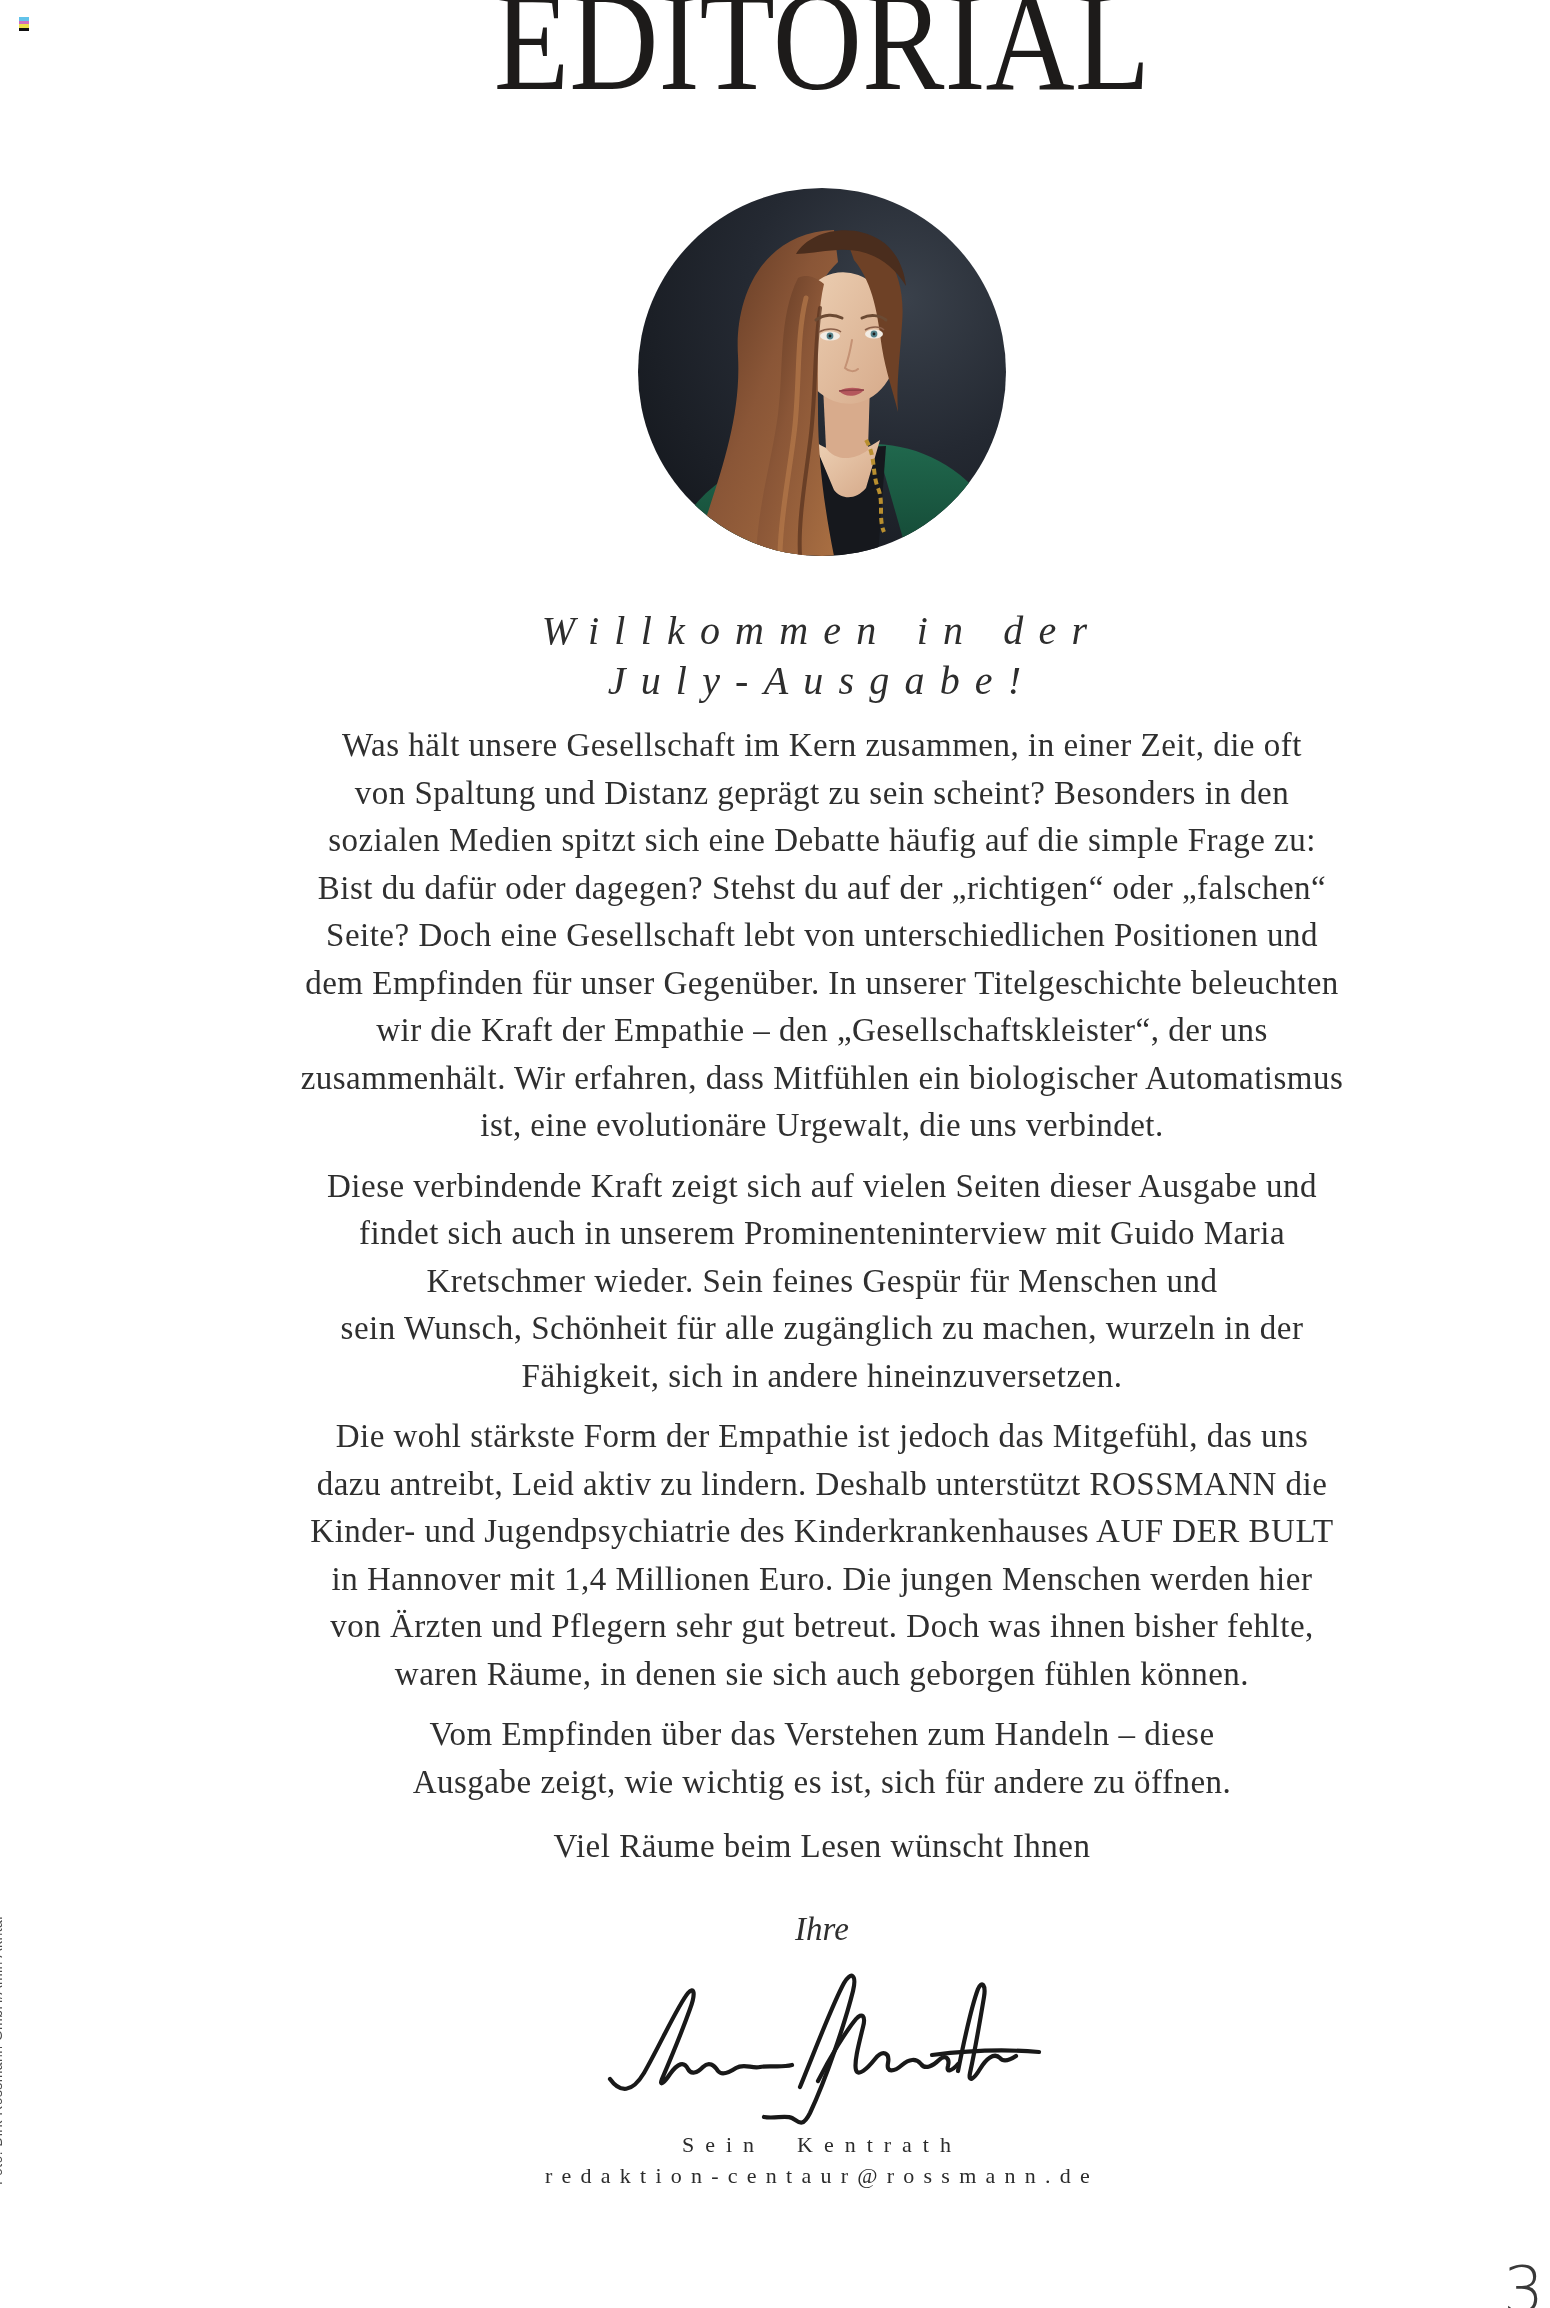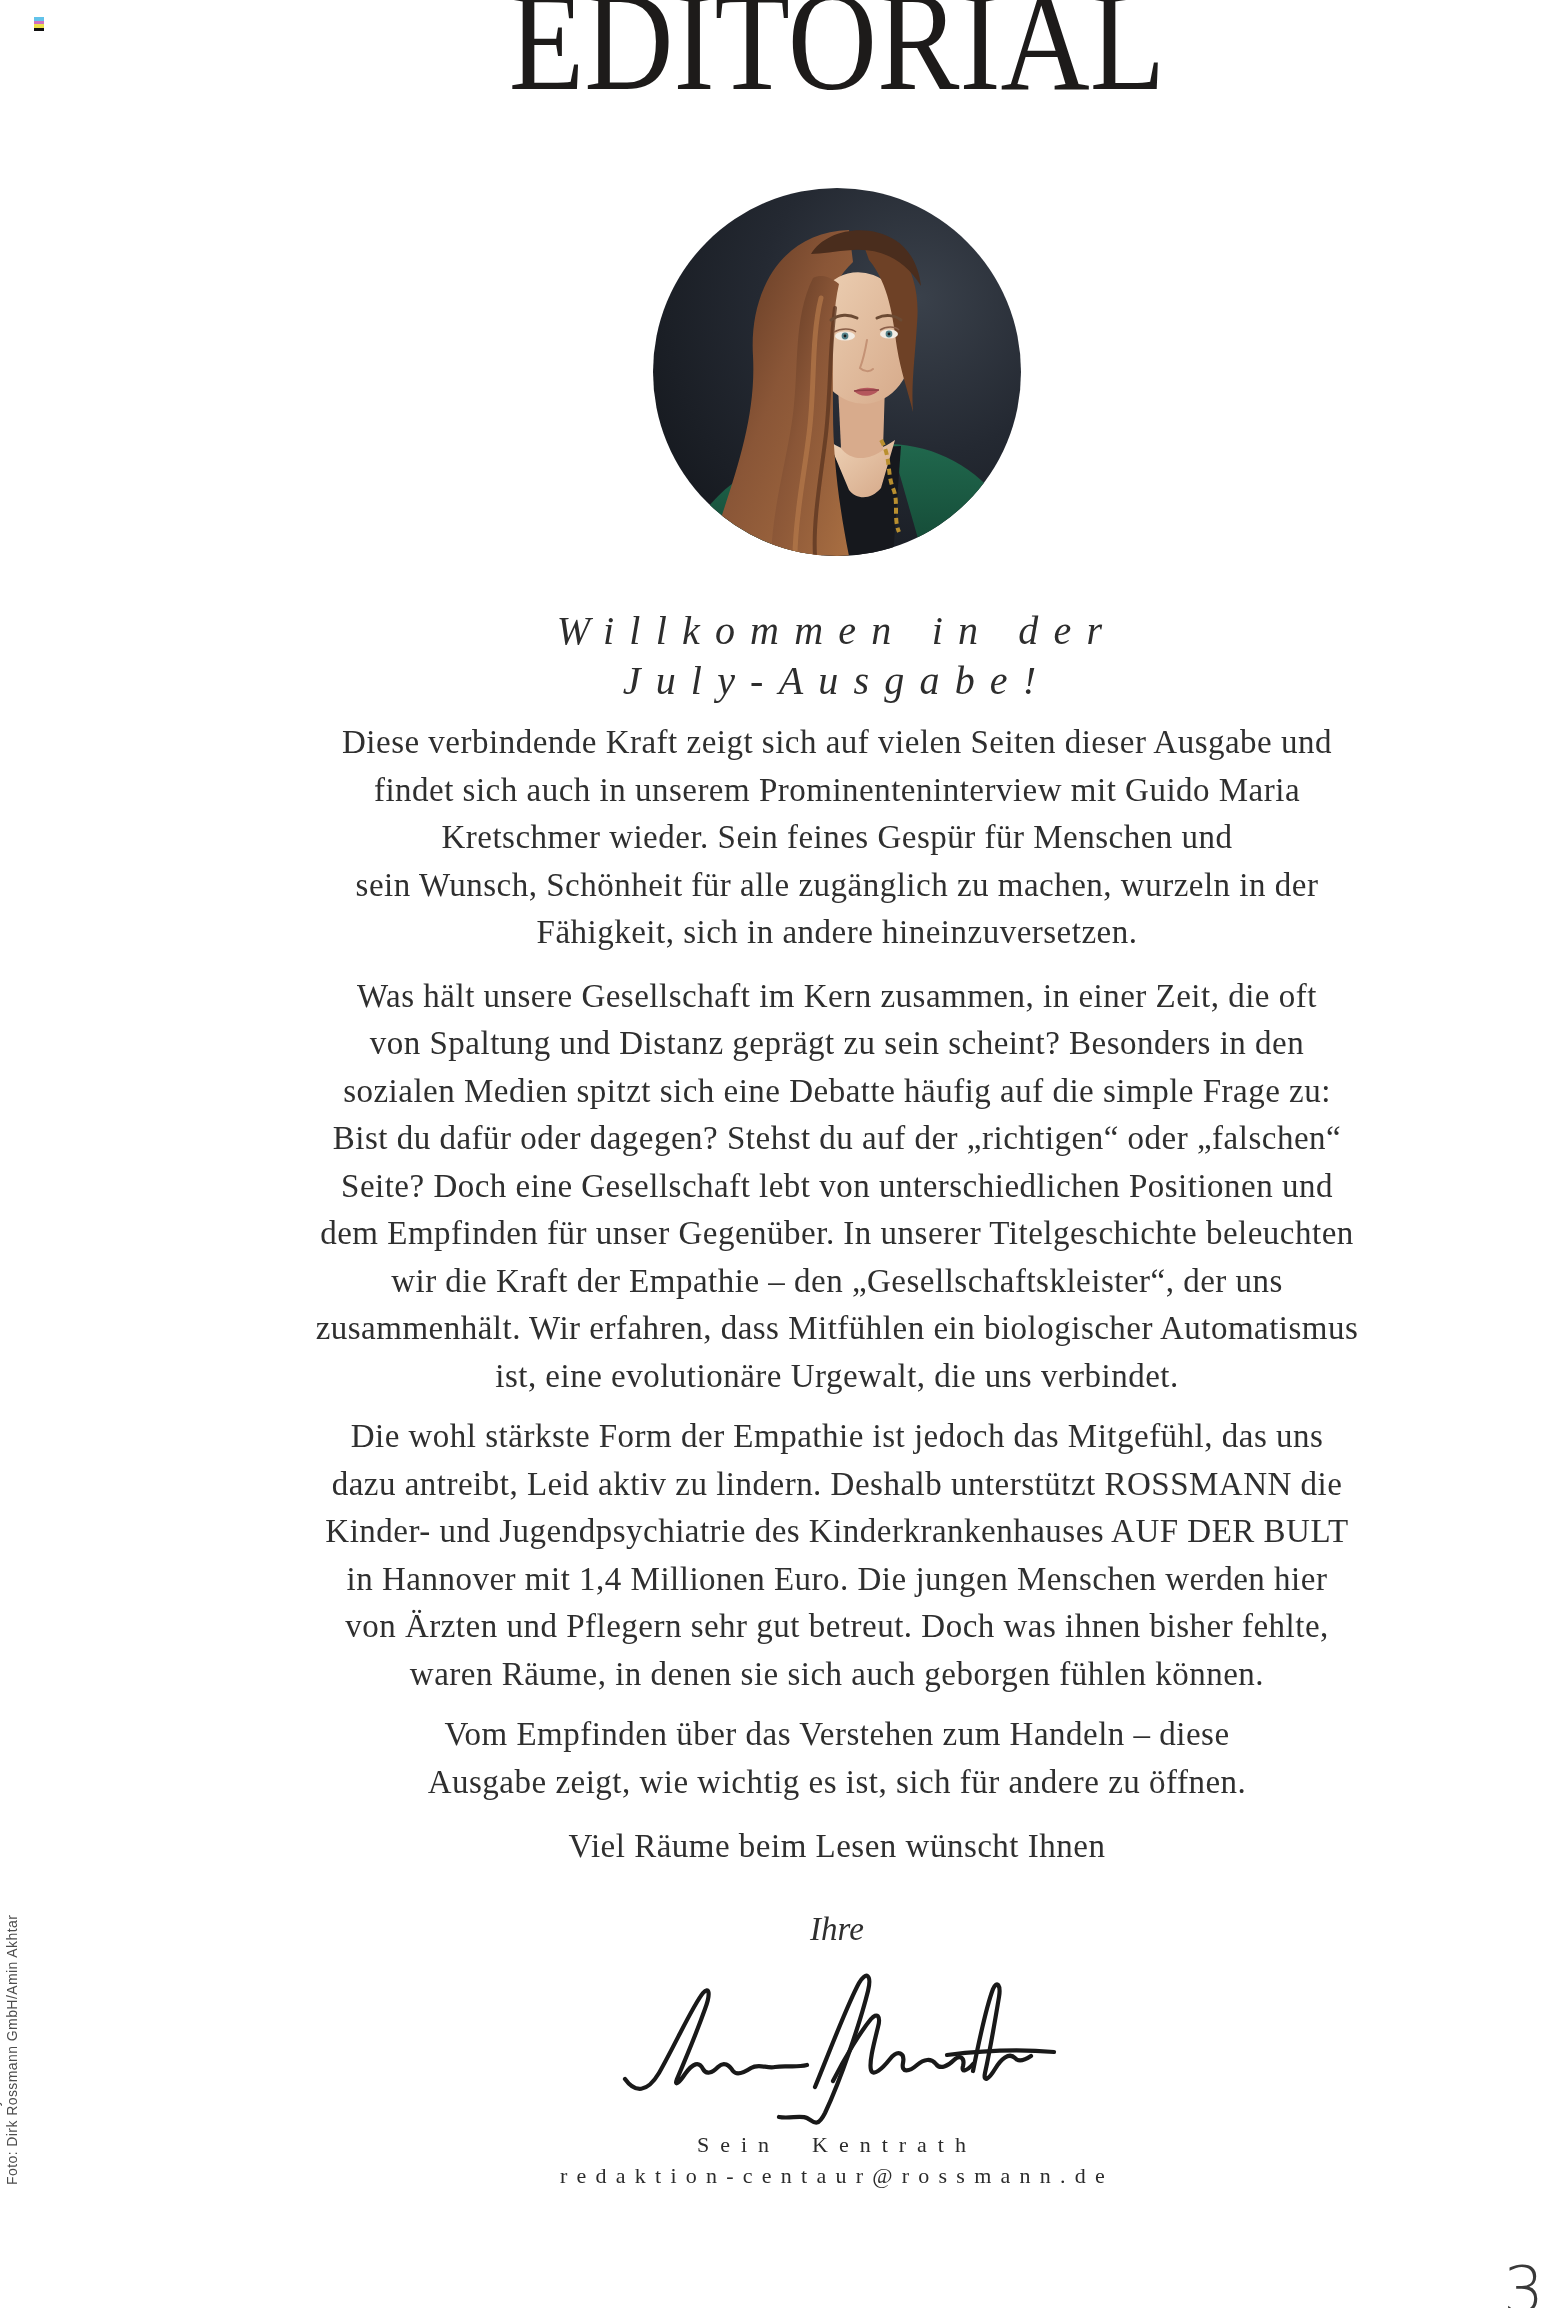--- a/index.html
+++ b/index.html
@@ -4,21 +4,21 @@
 <style>
   html,body{margin:0;padding:0;}
   body{
     width:1550px;height:2308px;
     background:#ffffff;
     position:relative;
     overflow:hidden;
     font-family:"Liberation Serif", serif;
     color:#2e2e2e;
   }
-  .page{position:absolute;inset:0;margin-left:15px;}
+  .page{position:absolute;inset:0;}
 
   
   .reg-mark{position:absolute;left:19px;top:17px;width:10px;height:14px;}
   .reg-mark div{height:3.5px;width:100%;}
 
   
   .content{
     position:absolute;left:167px;top:0;width:1310px;
     text-align:center;
   }
@@ -181,34 +181,34 @@
           <path d="M 214 152 C 212 164 210 172 207 180 C 211 184 217 184 220 181" stroke="#c49275" stroke-width="2" fill="none" stroke-linecap="round"></path>
           <path d="M 201 203 C 208 199 219 199 226 202 C 220 209 207 210 201 203 Z" fill="#b4575c"></path>
           <path d="M 201 203 C 209 202 219 202 226 202" stroke="#8e3f45" stroke-width="1.4" fill="none"></path>
         </g>
       </g>
     </svg>
 
     <h2 class="welcome">Willkommen in der
 July-Ausgabe!</h2>
 
-    <p class="body-par">Diese verbindende Kraft zeigt sich auf vielen Seiten dieser Ausgabe und
-findet sich auch in unserem Prominenteninterview mit Guido Maria
-Kretschmer wieder. Sein feines Gespür für Menschen und
-sein Wunsch, Schönheit für alle zugänglich zu machen, wurzeln in der
-Fähigkeit, sich in andere hineinzuversetzen.</p>
     <p class="body-par first">Was hält unsere Gesellschaft im Kern zusammen, in einer Zeit, die oft
 von Spaltung und Distanz geprägt zu sein scheint? Besonders in den
 sozialen Medien spitzt sich eine Debatte häufig auf die simple Frage zu:
 Bist du dafür oder dagegen? Stehst du auf der „richtigen“ oder „falschen“
 Seite? Doch eine Gesellschaft lebt von unterschiedlichen Positionen und
 dem Empfinden für unser Gegenüber. In unserer Titelgeschichte beleuchten
 wir die Kraft der Empathie – den „Gesellschaftskleister“, der uns
 zusammenhält. Wir erfahren, dass Mitfühlen ein biologischer Automatismus
 ist, eine evolutionäre Urgewalt, die uns verbindet.</p>
+    <p class="body-par">Diese verbindende Kraft zeigt sich auf vielen Seiten dieser Ausgabe und
+findet sich auch in unserem Prominenteninterview mit Guido Maria
+Kretschmer wieder. Sein feines Gespür für Menschen und
+sein Wunsch, Schönheit für alle zugänglich zu machen, wurzeln in der
+Fähigkeit, sich in andere hineinzuversetzen.</p>
     <p class="body-par">Die wohl stärkste Form der Empathie ist jedoch das Mitgefühl, das uns
 dazu antreibt, Leid aktiv zu lindern. Deshalb unterstützt ROSSMANN die
 Kinder- und Jugendpsychiatrie des Kinderkrankenhauses AUF DER BULT
 in Hannover mit 1,4 Millionen Euro. Die jungen Menschen werden hier
 von Ärzten und Pflegern sehr gut betreut. Doch was ihnen bisher fehlte,
 waren Räume, in denen sie sich auch geborgen fühlen können.</p>
     <p class="body-par">Vom Empfinden über das Verstehen zum Handeln – diese
 Ausgabe zeigt, wie wichtig es ist, sich für andere zu öffnen.</p>
 
     <p class="wish">Viel Räume beim Lesen wünscht Ihnen</p>

